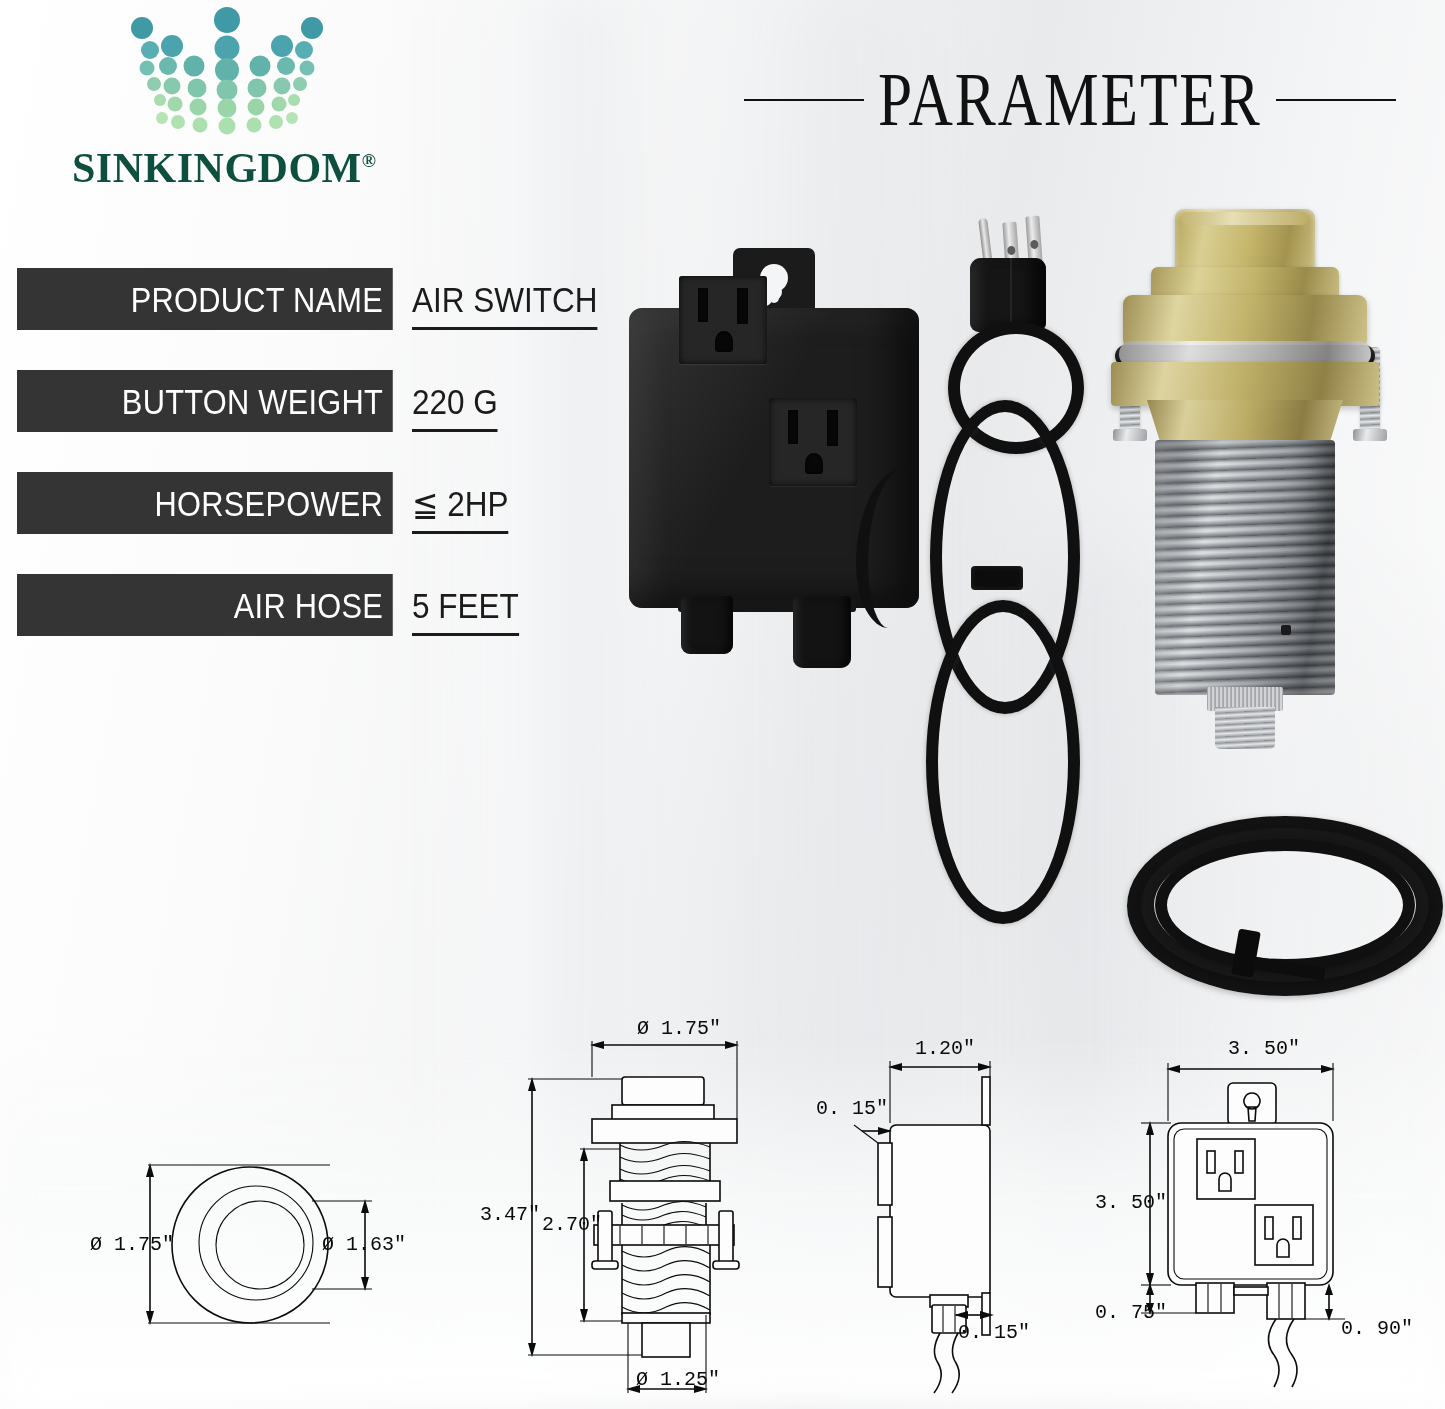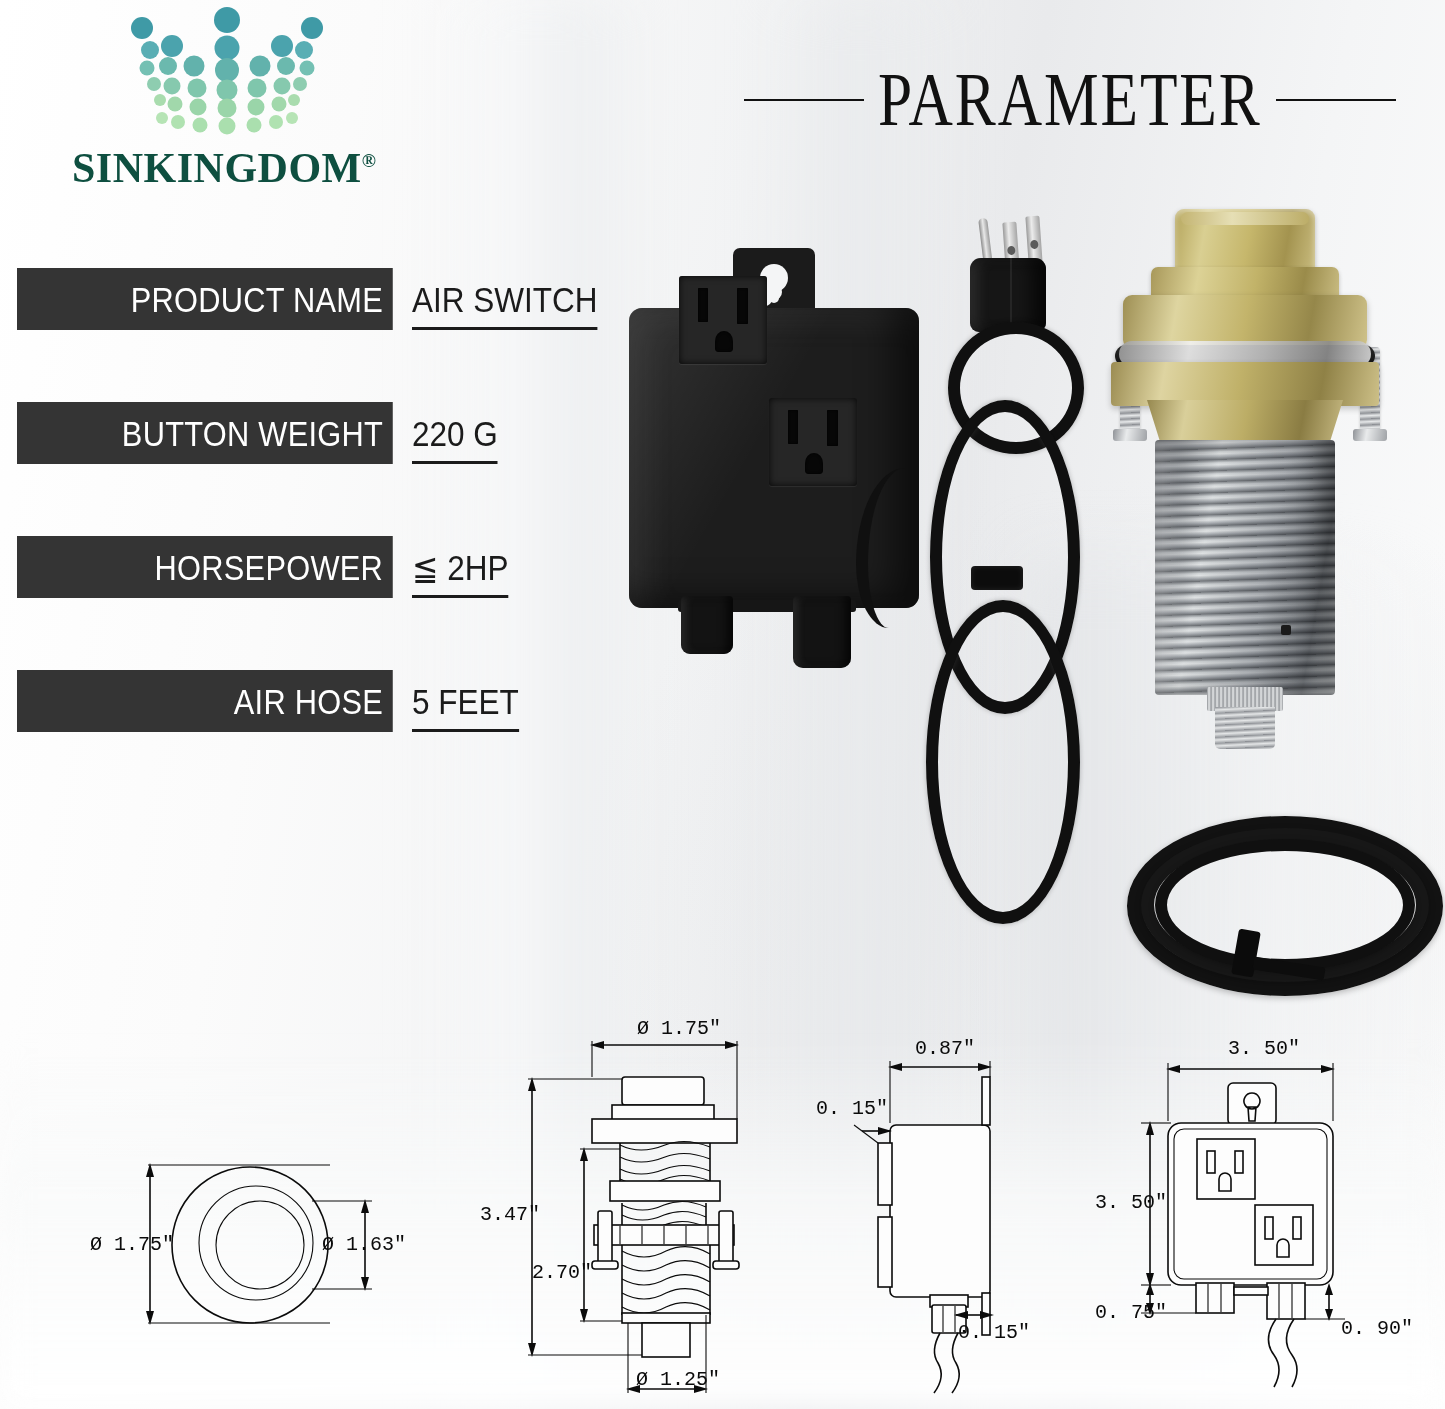--- a/index.html
+++ b/index.html
@@ -44,21 +44,21 @@
     font-family:"Liberation Serif", serif;
     font-size:64px;line-height:64px;color:#111;
     letter-spacing:2px;
     transform:scaleY(1.18) scaleX(.96);
     transform-origin:center;
     white-space:nowrap;
   }
 
   
   #spec{position:absolute;left:17px;top:268px;width:760px;}
-  .spec-row{position:relative;height:62px;margin-bottom:72px;}
+  .spec-row{position:relative;height:62px;margin-bottom:40px;}
   .spec-row:last-child{margin-bottom:0;}
   .spec-label{
     position:absolute;left:0;top:0;height:62px;
     background:#343434;color:#fff;
     display:flex;align-items:center;justify-content:flex-end;
     padding-right:11px;box-sizing:border-box;
     font-size:35px;line-height:35px;
     font-weight:400;letter-spacing:0.3px;
     transform:scaleX(.88);transform-origin:left center;
     white-space:nowrap;
@@ -412,21 +412,21 @@
       <polygon points="114,308 110,294 118,294" fill="#0b0b0b"></polygon>
 
       <line class="ln-thin" x1="158" y1="308" x2="158" y2="378"></line>
       <line class="ln-thin" x1="236" y1="300" x2="236" y2="378"></line>
       <line class="ln" x1="162" y1="374" x2="232" y2="374"></line>
       <polygon points="156,374 170,370 170,378" fill="#0b0b0b"></polygon>
       <polygon points="238,374 224,370 224,378" fill="#0b0b0b"></polygon>
     </svg>
     <div class="dtext" style="left:167px;top:2px;">Ø 1.75″</div>
     <div class="dtext" style="left:10px;top:188px;">3.47″</div>
-    <div class="dtext" style="left:62px;top:198px;margin-top:48px;">2.70″</div>
+    <div class="dtext" style="left:72px;top:198px;">2.70″</div>
     <div class="dtext" style="left:166px;top:345px;margin-top:8px;">Ø 1.25″</div>
   </div>
 
   <div class="draw" style="left:810px;top:1025px;width:300px;height:380px;">
     <svg width="300" height="380" viewBox="0 0 300 380">
       <rect class="fillw" x="80" y="100" width="100" height="172" rx="6"></rect>
       <rect class="fillw" x="68" y="118" width="14" height="62"></rect>
       <rect class="fillw" x="68" y="192" width="14" height="70"></rect>
       <rect class="fillw" x="172" y="52" width="8" height="48"></rect>
       <rect class="fillw" x="172" y="268" width="8" height="42"></rect>
@@ -444,21 +444,21 @@
       <polygon points="182,42 168,38 168,46" fill="#0b0b0b"></polygon>
 
       <line class="ln-thin" x1="68" y1="118" x2="44" y2="100"></line>
       <line class="ln" x1="52" y1="106" x2="80" y2="106"></line>
       <polygon points="82,106 68,102 68,110" fill="#0b0b0b"></polygon>
 
       <line class="ln" x1="146" y1="290" x2="178" y2="290"></line>
       <polygon points="144,290 158,286 158,294" fill="#0b0b0b"></polygon>
       <polygon points="184,290 170,286 170,294" fill="#0b0b0b"></polygon>
     </svg>
-    <div class="dtext" style="left:105px;top:12px;">0.87″</div>
+    <div class="dtext" style="left:105px;top:12px;">1.20″</div>
     <div class="dtext" style="left:6px;top:72px;">0. 15″</div>
     <div class="dtext" style="left:148px;top:296px;">0. 15″</div>
   </div>
 
   <div class="draw" style="left:1095px;top:1025px;width:340px;height:380px;">
     <svg width="340" height="380" viewBox="0 0 340 380">
 
       <rect class="fillw" x="133" y="58" width="48" height="42" rx="5"></rect>
       <path class="fillw" d="M157 68 a8 8 0 1 1 -0.1 0 z M153 82 l8 0 l-1 14 l-6 0 z"></path>
 

